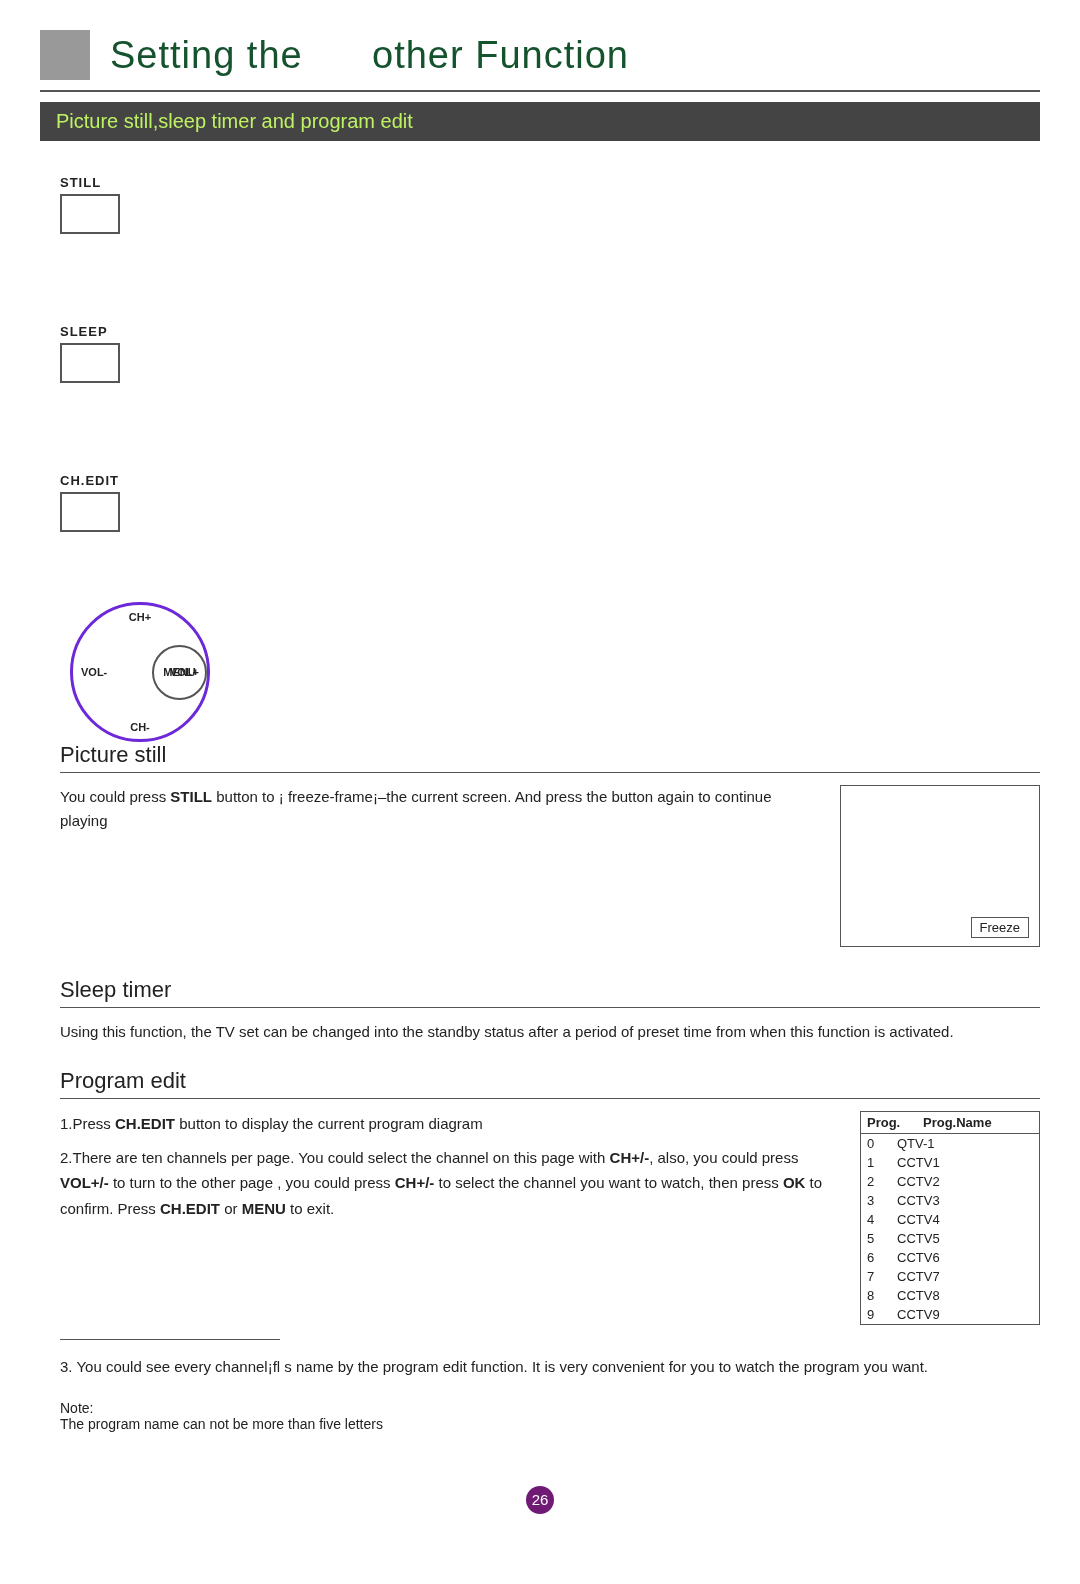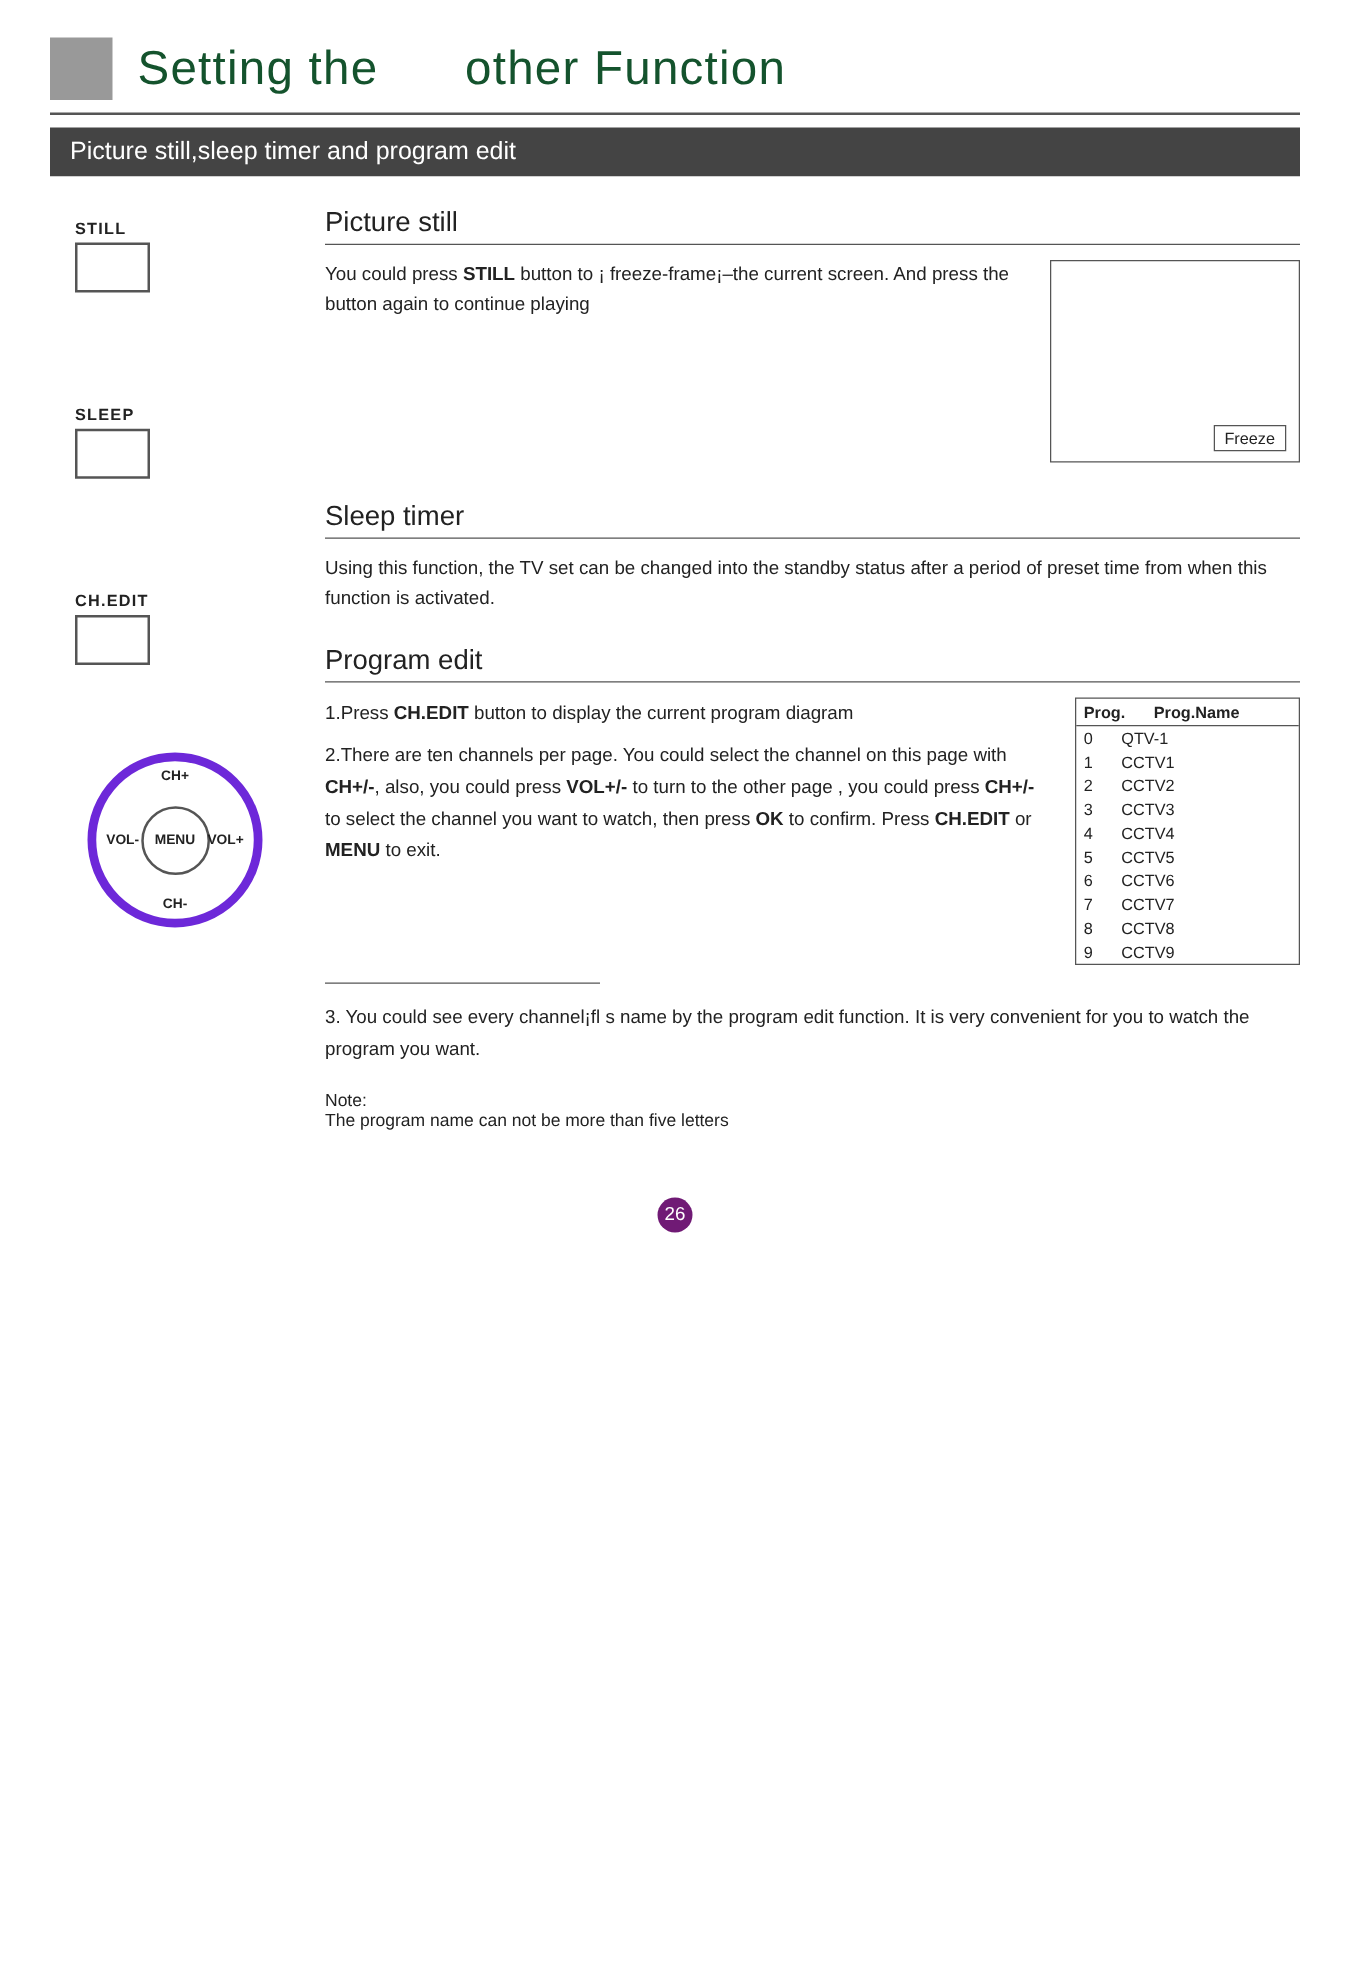--- a/index.html
+++ b/index.html
@@ -32,29 +32,30 @@
 
     .page-title {
       font-size: 38px;
       font-weight: 300;
       letter-spacing: 1px;
       color: #14532d;
     }
 
     .section-banner {
       background: #444;
-      color: #ffffff;
+      color: #bef264;
       font-size: 20px;
       padding: 8px 16px;
       margin-bottom: 24px;
     }
 
     .main-content {
       display: flex;
       gap: 0;
+      flex-direction: column;
     }
 
     .left-column {
       width: 200px;
       flex-shrink: 0;
       display: flex;
       flex-direction: column;
       align-items: center;
       padding-top: 10px;
     }
@@ -77,27 +78,27 @@
       width: 60px;
       height: 40px;
       border: 2px solid #555;
       background: #fff;
       margin-bottom: 30px;
     }
 
     .remote-circle {
       width: 140px;
       height: 140px;
-      border: 7px solid #6d28d9;
+      border: 3px solid #6d28d9;
       border-radius: 50%;
       position: relative;
       margin-top: 10px;
       display: flex;
       align-items: center;
-      justify-content: center;
+      justify-content: flex-end;
     }
 
     .remote-inner-circle {
       width: 55px;
       height: 55px;
       border: 2px solid #555;
       border-radius: 50%;
       background: #fff;
       display: flex;
       align-items: center;

